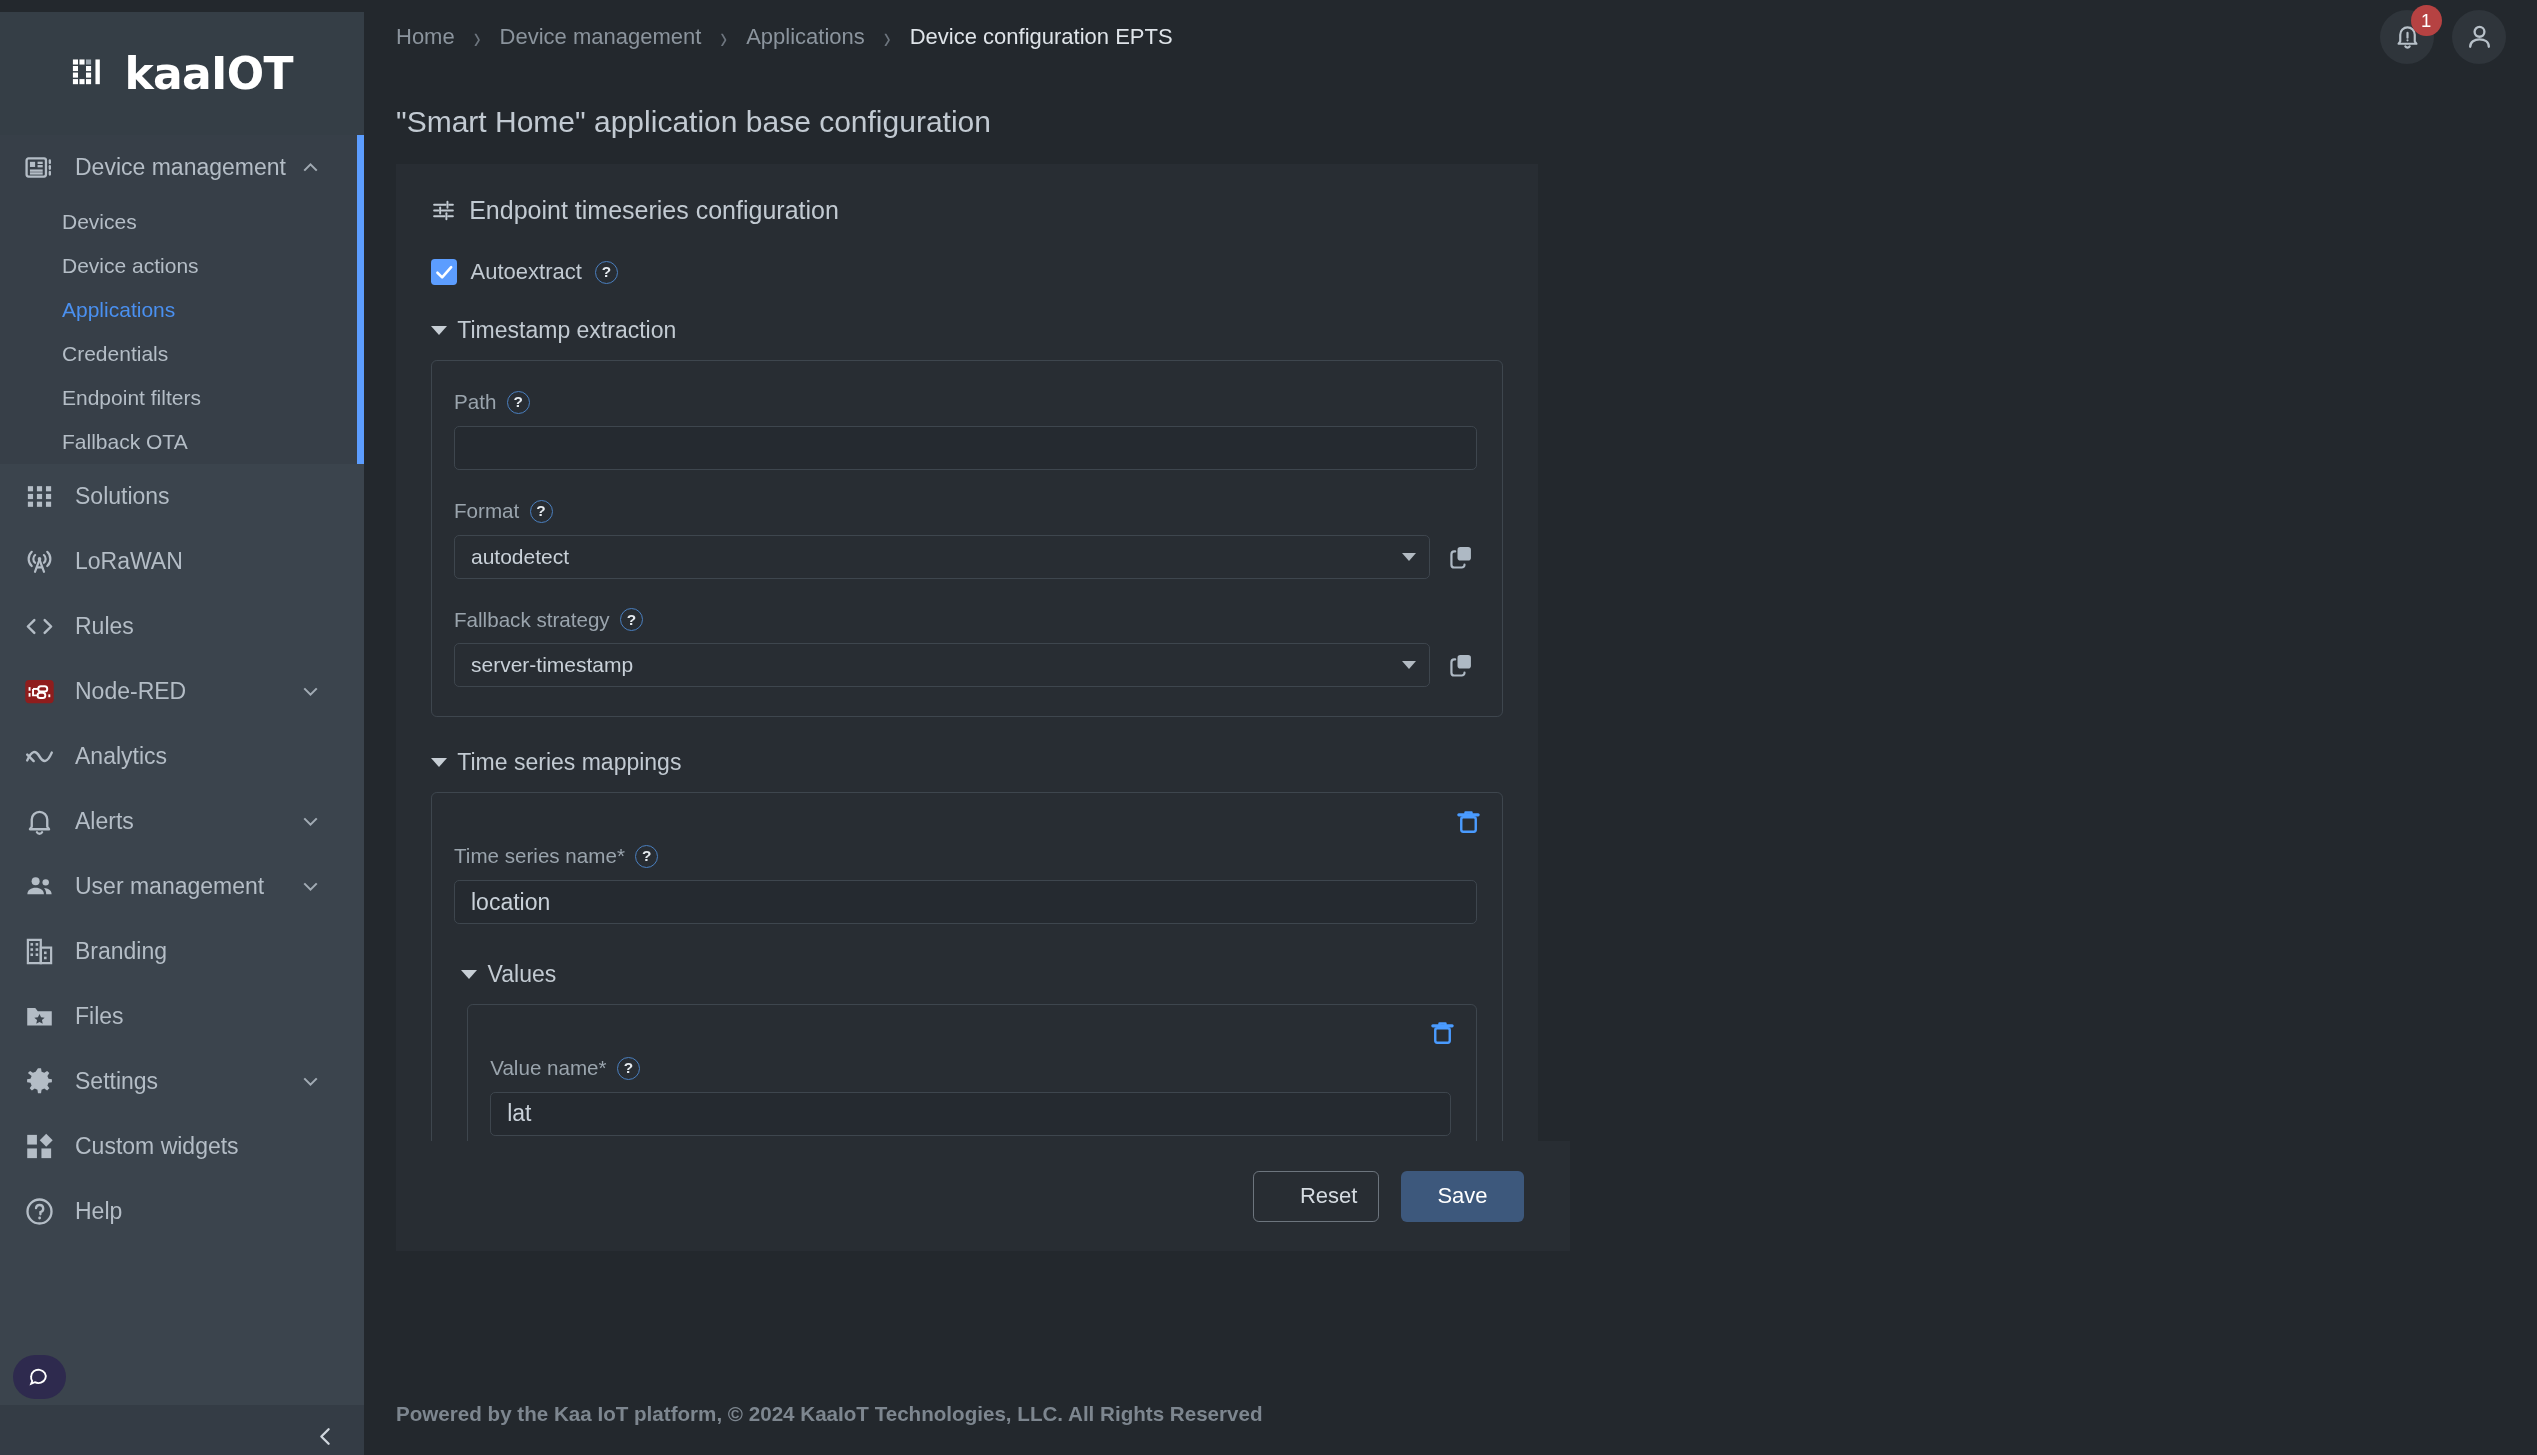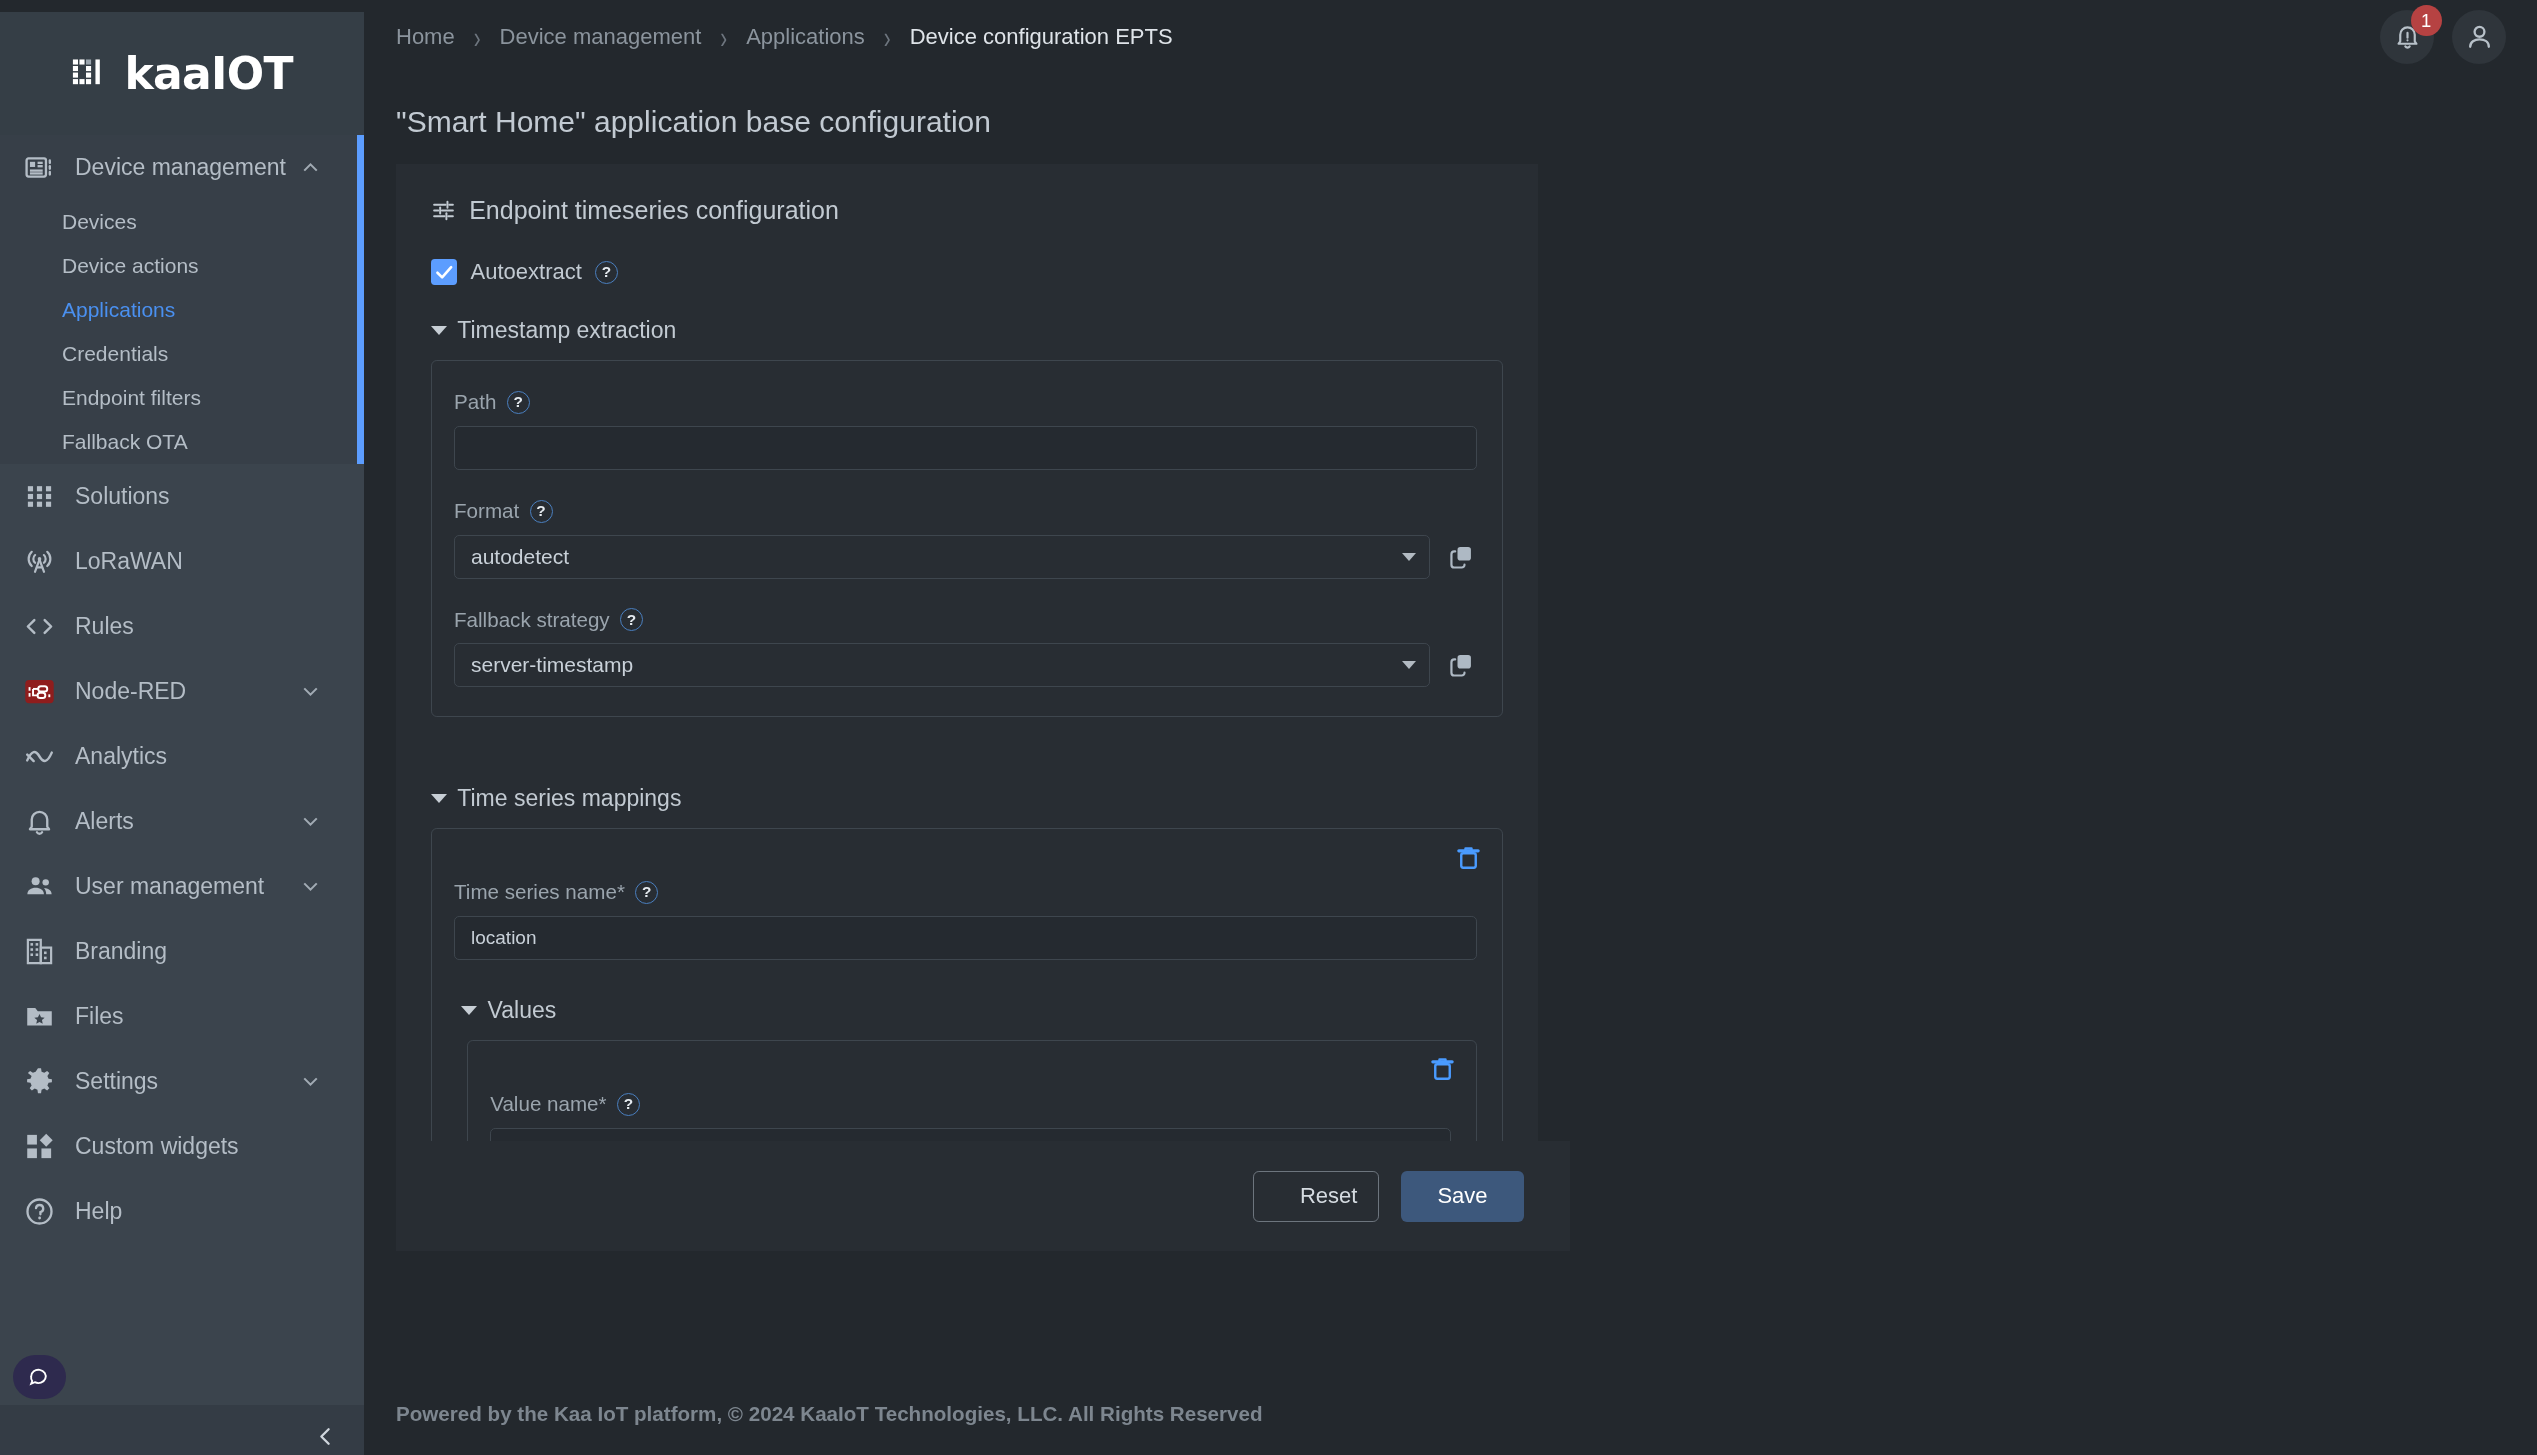--- a/index.html
+++ b/index.html
@@ -161,21 +161,21 @@
 
   .field { margin-bottom: 29px; }
   .field:last-child { margin-bottom: 0; }
   .field-label {
     display: flex; align-items: center; gap: 10.3px;
     color: #9aa4ad; font-size: 20.6px; margin-bottom: 11.7px;
   }
   .ctrl-row { display: flex; align-items: center; gap: 14.7px; }
   .input {
     flex: 1; height: 44px; border: 1.5px solid #3e464e; border-radius: 5.1px;
-    background: #252a30; color: #c9d1d9; font-size: 19px;
+    background: #252a30; color: #c9d1d9; font-size: 23px;
     display: flex; align-items: center; padding: 0 16px;
     font-family: "Liberation Sans", sans-serif;
     cursor: text;
   }
   .select {
     flex: 1; height: 44px; border: 1.5px solid #3e464e; border-radius: 5.1px;
     background: #282d33; color: #c9d1d9; font-size: 21px;
     display: flex; align-items: center; padding: 0 13.2px 0 16px;
     cursor: pointer;
   }
@@ -579,21 +579,21 @@
                 <svg viewBox="0 0 24 24">
                   <rect x="9" y="3.5" width="11.5" height="11.5" rx="2.4" fill="#aeb9c4"></rect>
                   <path d="M15 18.6a2.4 2.4 0 0 1-2.4 2.4H6.2a2.4 2.4 0 0 1-2.4-2.4V9.6a2.4 2.4 0 0 1 2.4-2.4H7" fill="none" stroke="#aeb9c4" stroke-width="1.9" stroke-linecap="round"></path>
                 </svg>
               </span>
             </div>
           </div>
 
         </div>
 
-        <div class="disclosure" style="margin-top:68px">
+        <div class="disclosure" style="margin-top:32px">
           <span class="caret"></span>
           <span>Time series mappings</span>
         </div>
 
         <div class="panel mapping-panel">
           <span class="trash">
             <svg viewBox="0 0 24 24" fill="none" stroke="#4a9bff" stroke-width="2" stroke-linecap="round" stroke-linejoin="round">
               <path d="M4 6.5h16" stroke-width="2.6"></path>
               <path d="M9.5 6.5V4.6h5v1.9"></path>
               <rect x="6" y="8.5" width="12" height="12" rx="1.6"></rect>

